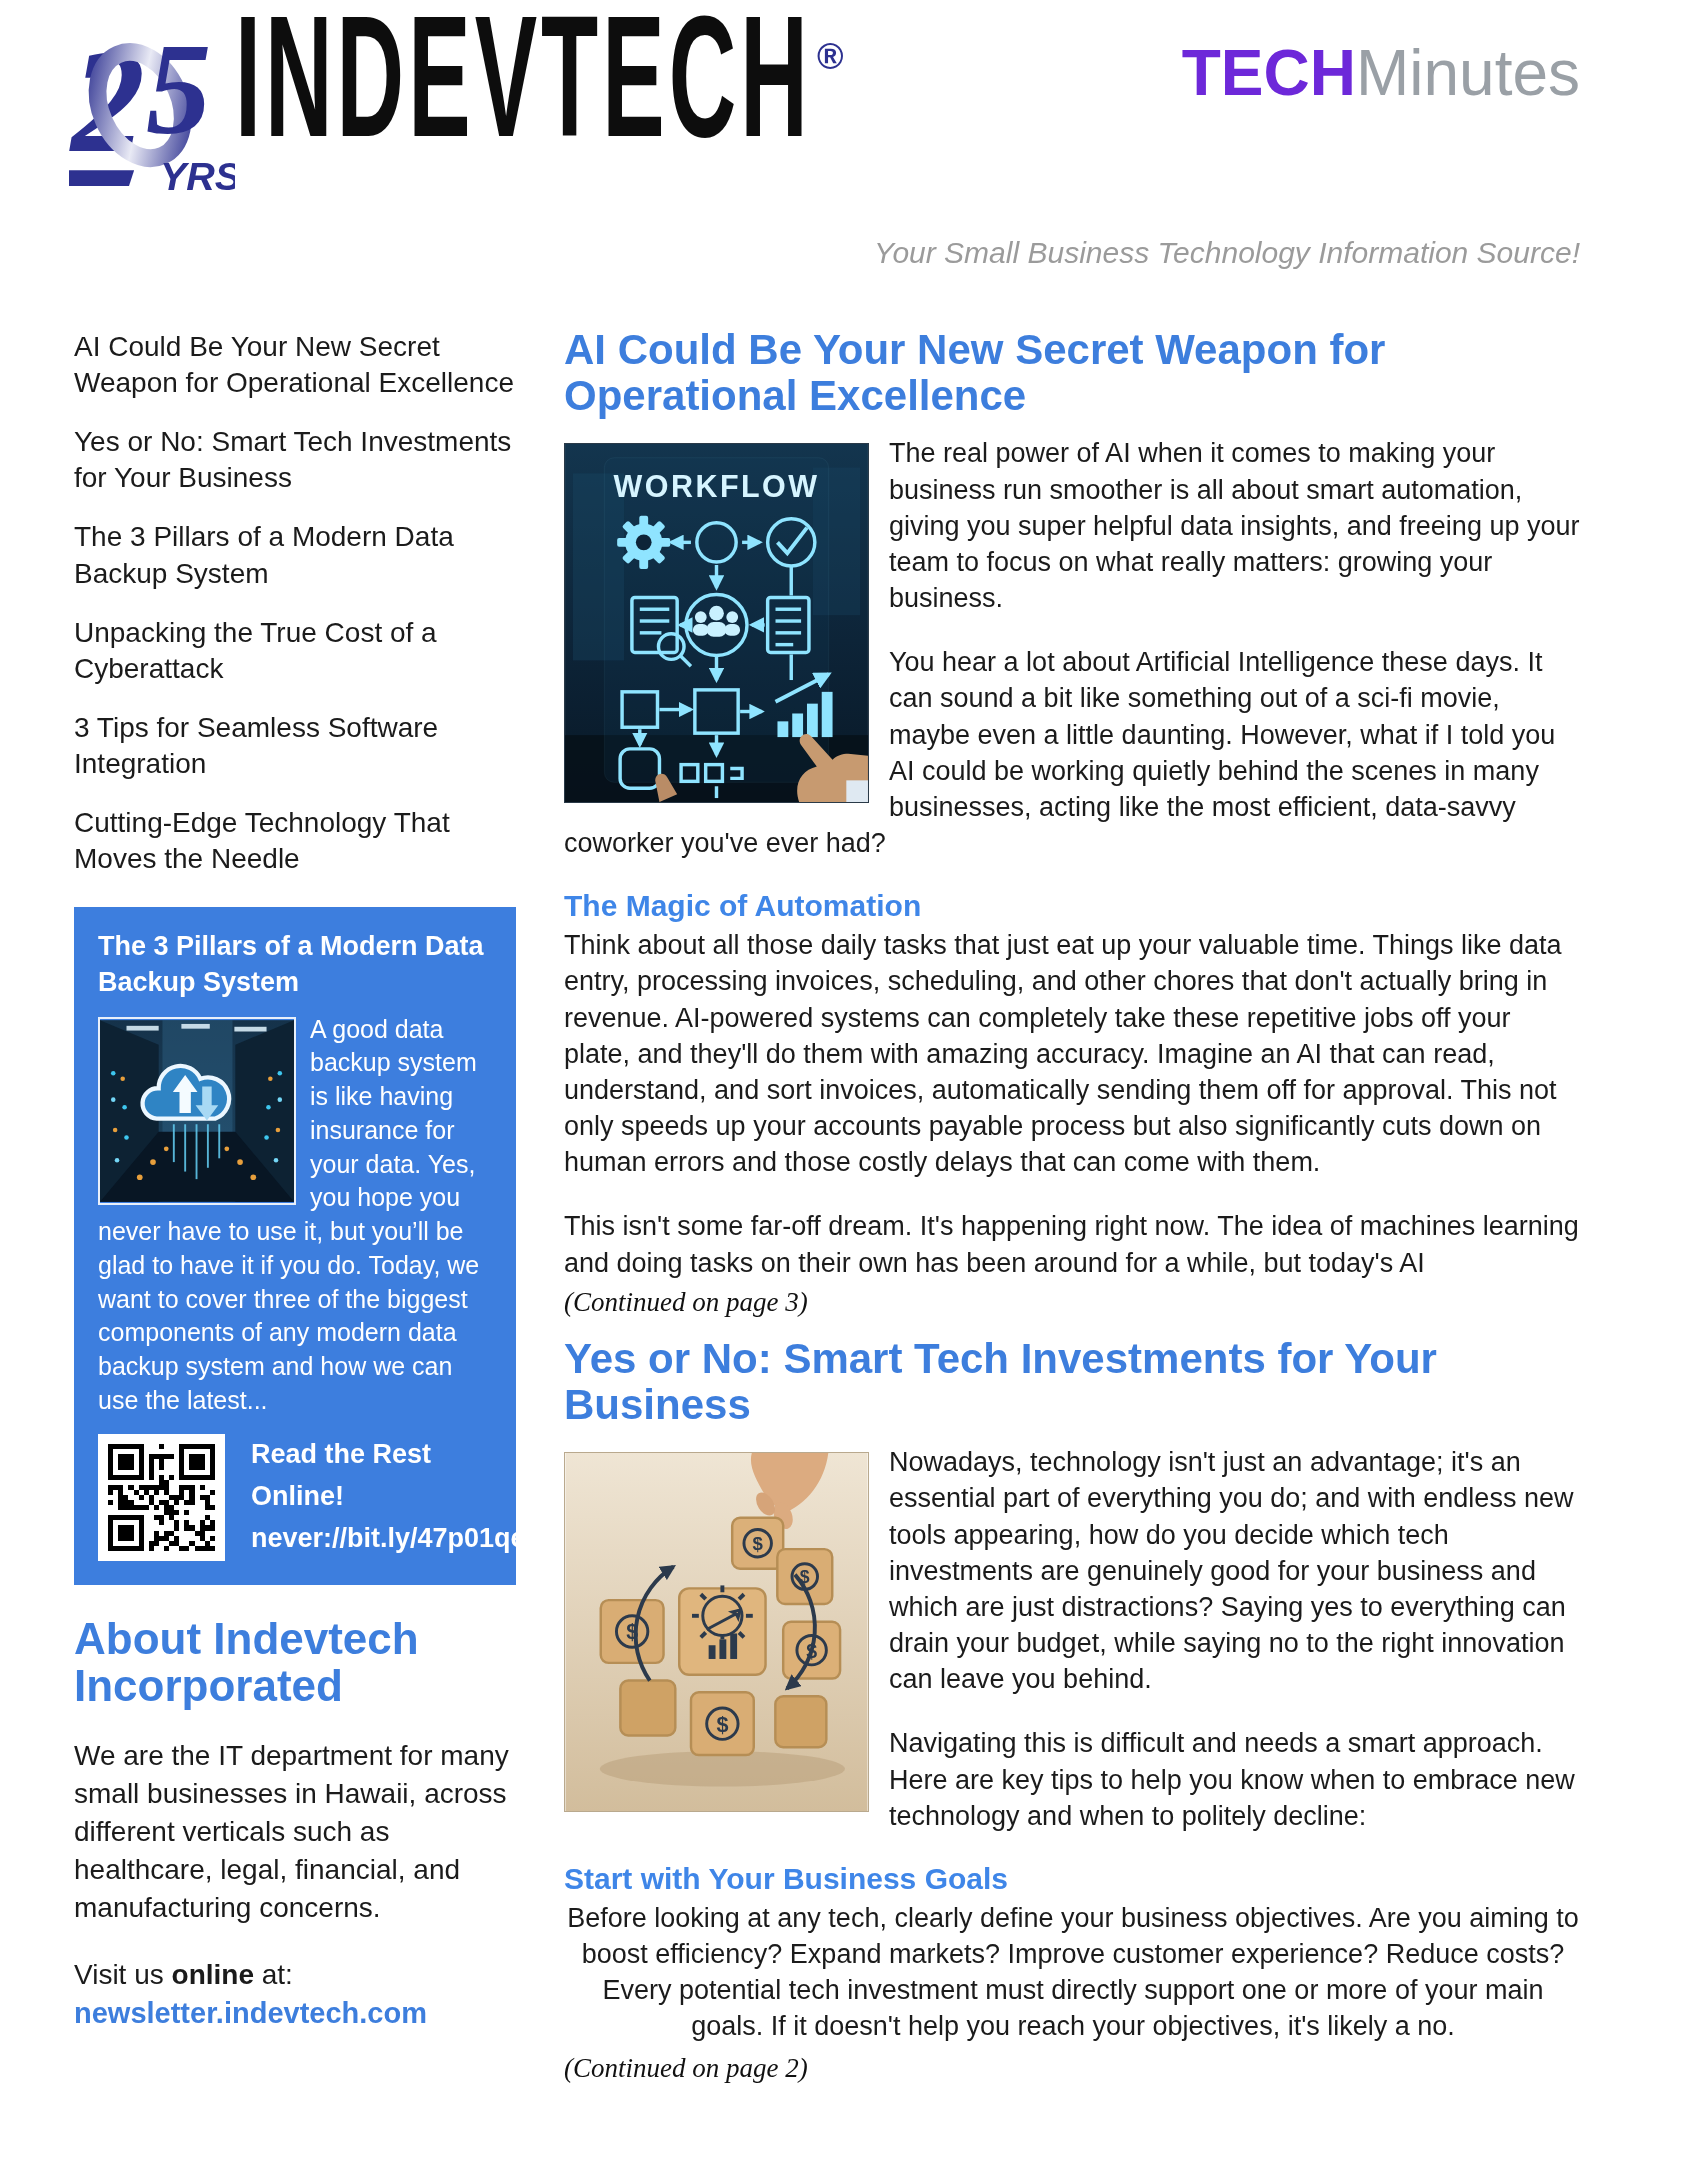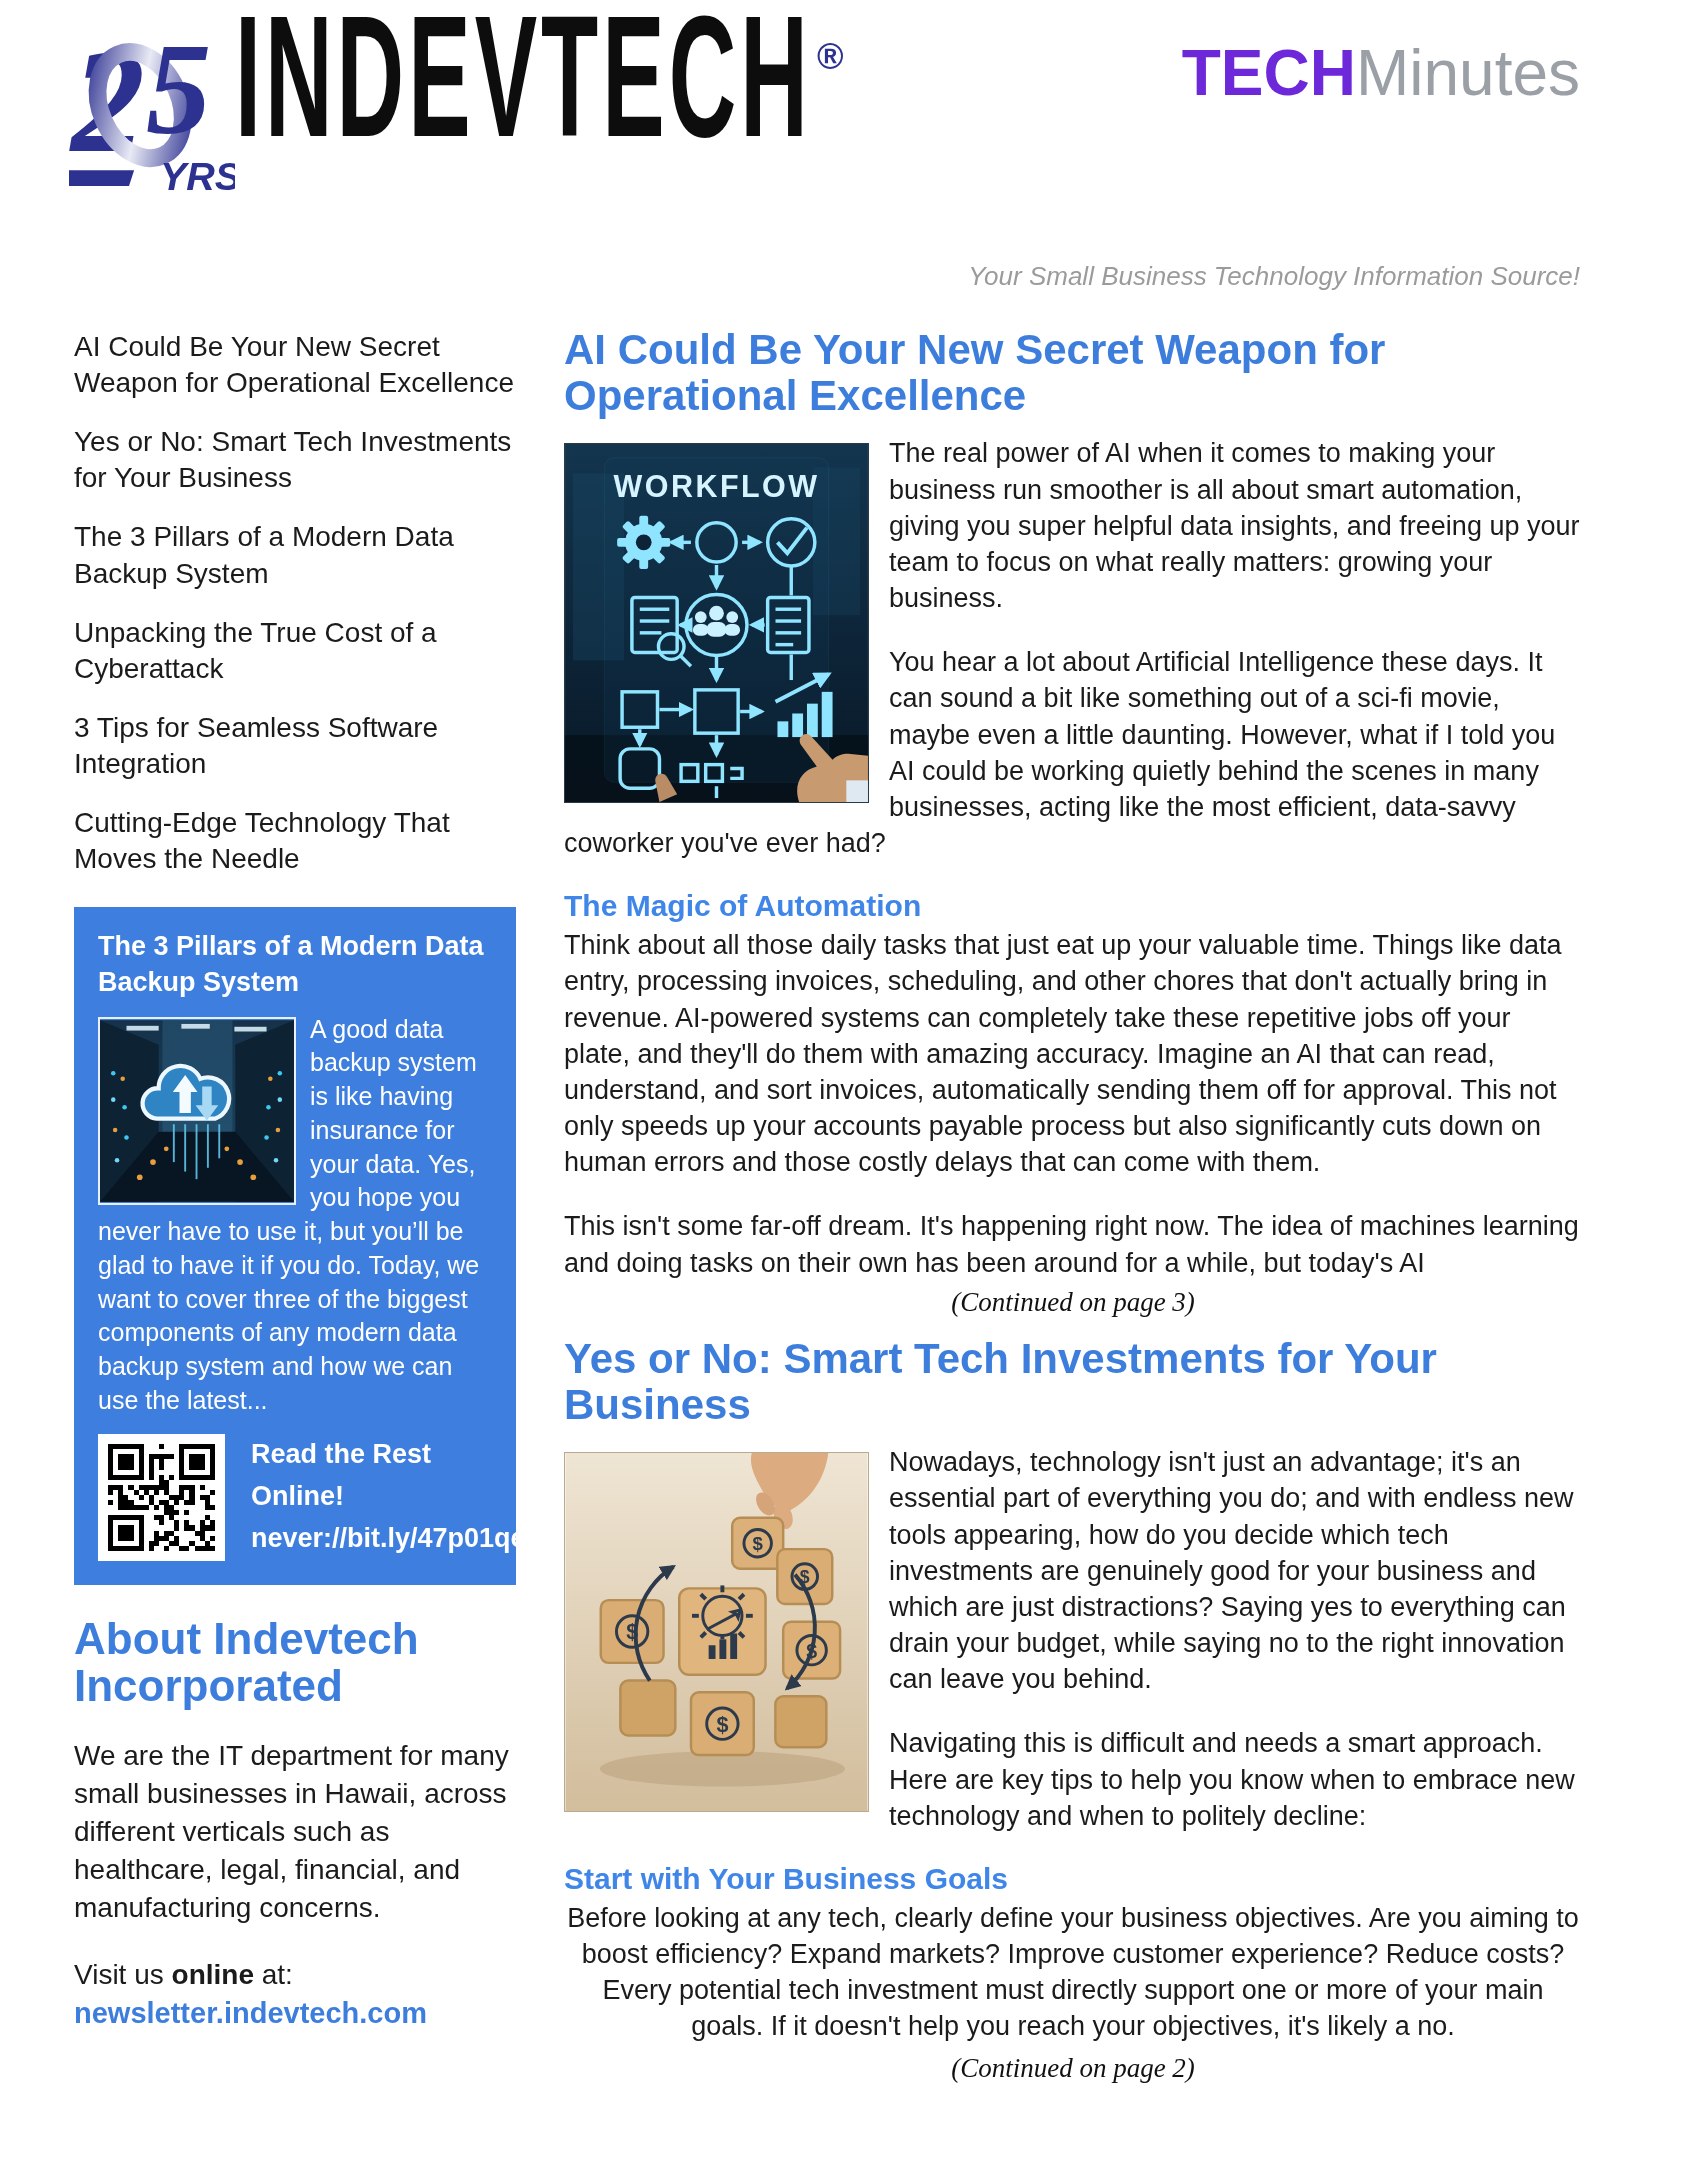--- a/index.html
+++ b/index.html
@@ -11,21 +11,21 @@
   .emblem { width:166px; height:176px; flex:0 0 auto; }
   .brand { display:inline-block; white-space:nowrap; width:582px; overflow:visible;
            font-weight:700; font-size:117px; letter-spacing:5px; line-height:1;
            transform:scale(0.80,1.48); transform-origin:0 100%; color:#0d0d0d; margin-top:22px; }
   .reg { color:#2d3190; font-size:36px; font-weight:700; position:relative; top:12px; margin-left:0px; }
 
   .masthead { position:absolute; top:36px; right:103px; font-size:64px; }
   .masthead .t { color:#6d28d9; font-weight:700; }
   .masthead .m { color:#9aa0a6; font-weight:400; }
 
-  .tagline { position:absolute; top:261px; right:103px; font-size:26px; font-style:italic; color:#9b9b9b;margin-left:12px; }
+  .tagline { position:absolute; top:236px; right:103px; font-size:30px; font-style:italic; color:#9b9b9b;margin-left:12px; }
 
   
   .col-left  { position:absolute; left:74px;  top:329px; width:442px; }
   .col-right { position:absolute; left:564px; top:327px; width:1018px; }
 
   
   .h-issue { color:#3d7edd; font-size:38px; font-weight:700; margin-bottom:28px; }
   .issue-list { list-style:none; }
   .issue-list li { font-size:28px; line-height:1.29; margin-bottom:23px; }
 
@@ -42,21 +42,21 @@
   .about p { font-size:28px; line-height:1.36; }
   .visit { margin-top:32px; font-size:28px; }
   .site-link { display:inline-block; color:#3d7edd; font-weight:700; font-size:29px; margin-top:6px; text-decoration:none; }
 
   
   .headline { color:#3d7edd; font-size:42px; font-weight:700; line-height:1.1; margin-bottom:16px; }
   .art-photo { float:left; width:305px; height:360px; margin:8px 20px 8px 0; border:1px solid #2a3a48; }
   .art-photo.light { border:1px solid #b9a98e; }
   .col-right p { font-size:27px; line-height:1.34; margin-bottom:28px; }
   .subhead { color:#3f86e8; font-size:30px; font-weight:700; margin:0 0 4px; }
-  .continued { clear:both; text-align:center; font-family:"Liberation Serif", serif; font-style:italic;
+  .continued { clear:both; text-align:left; font-family:"Liberation Serif", serif; font-style:italic;
                font-size:27px; color:#111; margin:0 0 18px; }
   .h2-gap { margin-top:4px; }
 </style>
 </head>
 <body>
 
 <div class="logo">
   <svg class="emblem" viewBox="0 0 168 178" role="img">
     <defs>
       <linearGradient id="nv" x1="0" y1="0" x2="1" y2="1">

